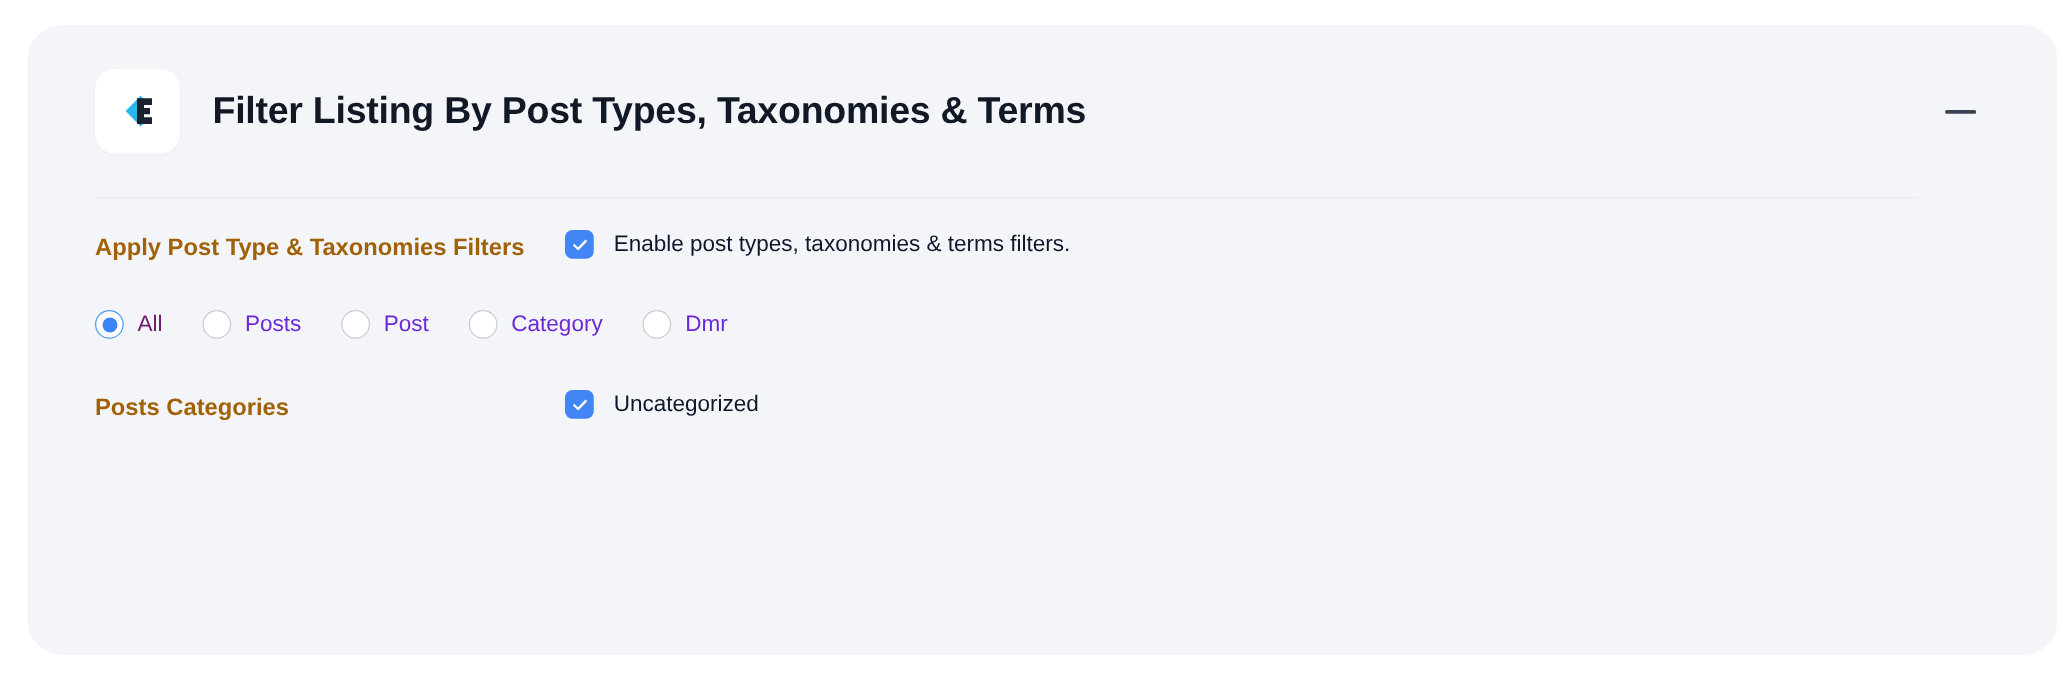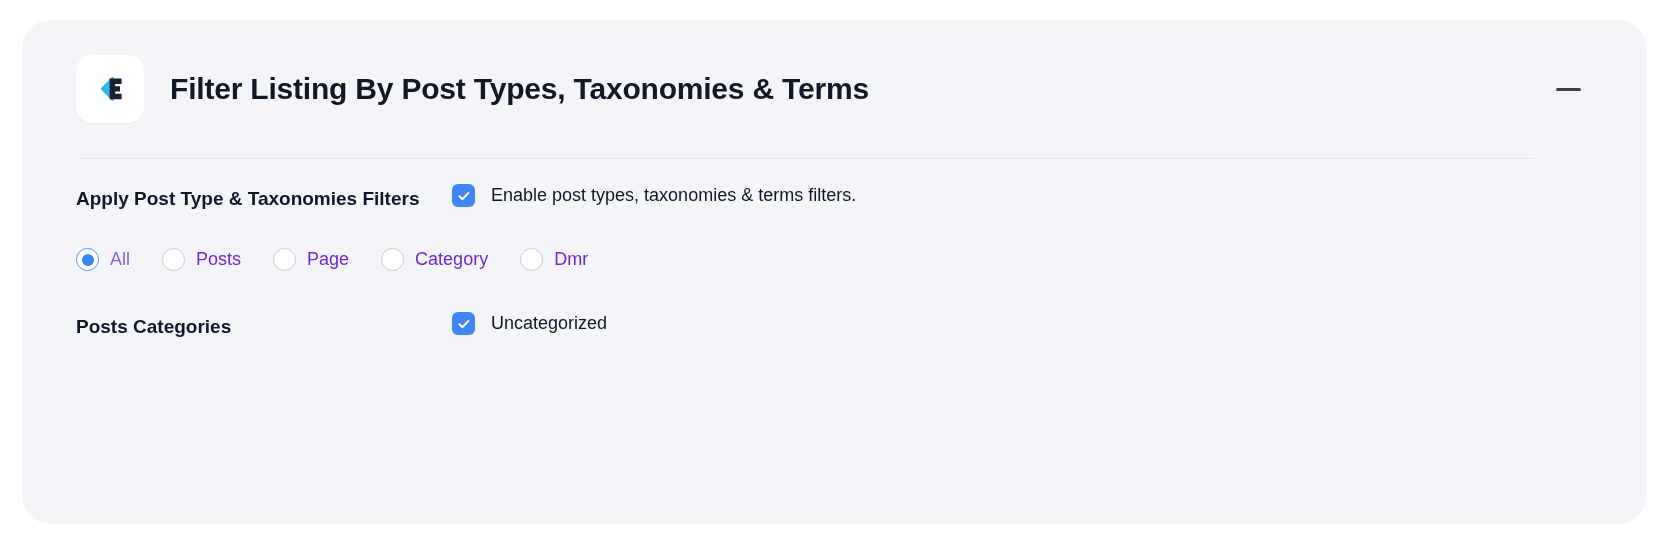--- a/index.html
+++ b/index.html
@@ -114,21 +114,21 @@
     align-items: flex-start;
     min-height: 54px;
   }
   .field-row + .field-row { margin-top: 10px; }
 
   .field-label {
     width: 376px;
     flex: 0 0 376px;
     font-size: 19px;
     font-weight: 700;
-    color: #0f172a;
+    color: #a16207;
     line-height: 1.62;
     padding-top: 14px;
     box-sizing: border-box;
   }
 
   .field-control {
     flex: 1 1 auto;
     display: flex;
     align-items: center;
     flex-wrap: wrap;
@@ -193,21 +193,21 @@
   }
   .radio.checked .dot { display: block; }
 
   .radio-label {
     margin-left: 11px;
     font-size: 18px;
     color: #6d28d9;
     white-space: nowrap;
   }
   .radio-item.selected .radio-label {
-    color: #8b5cf6;
+    color: #701a75;
   }
 </style>
 </head>
 <body>
 
 <div class="stage">
 
   <div class="card">
 
     <div class="card-header">
@@ -254,21 +254,21 @@
             <span class="radio-label">All</span>
           </label>
 
           <label class="radio-item">
             <span class="radio"></span>
             <span class="radio-label">Posts</span>
           </label>
 
           <label class="radio-item">
             <span class="radio"></span>
-            <span class="radio-label">Page</span>
+            <span class="radio-label">Post</span>
           </label>
 
           <label class="radio-item">
             <span class="radio"></span>
             <span class="radio-label">Category</span>
           </label>
 
           <label class="radio-item">
             <span class="radio"></span>
             <span class="radio-label">Dmr</span>

